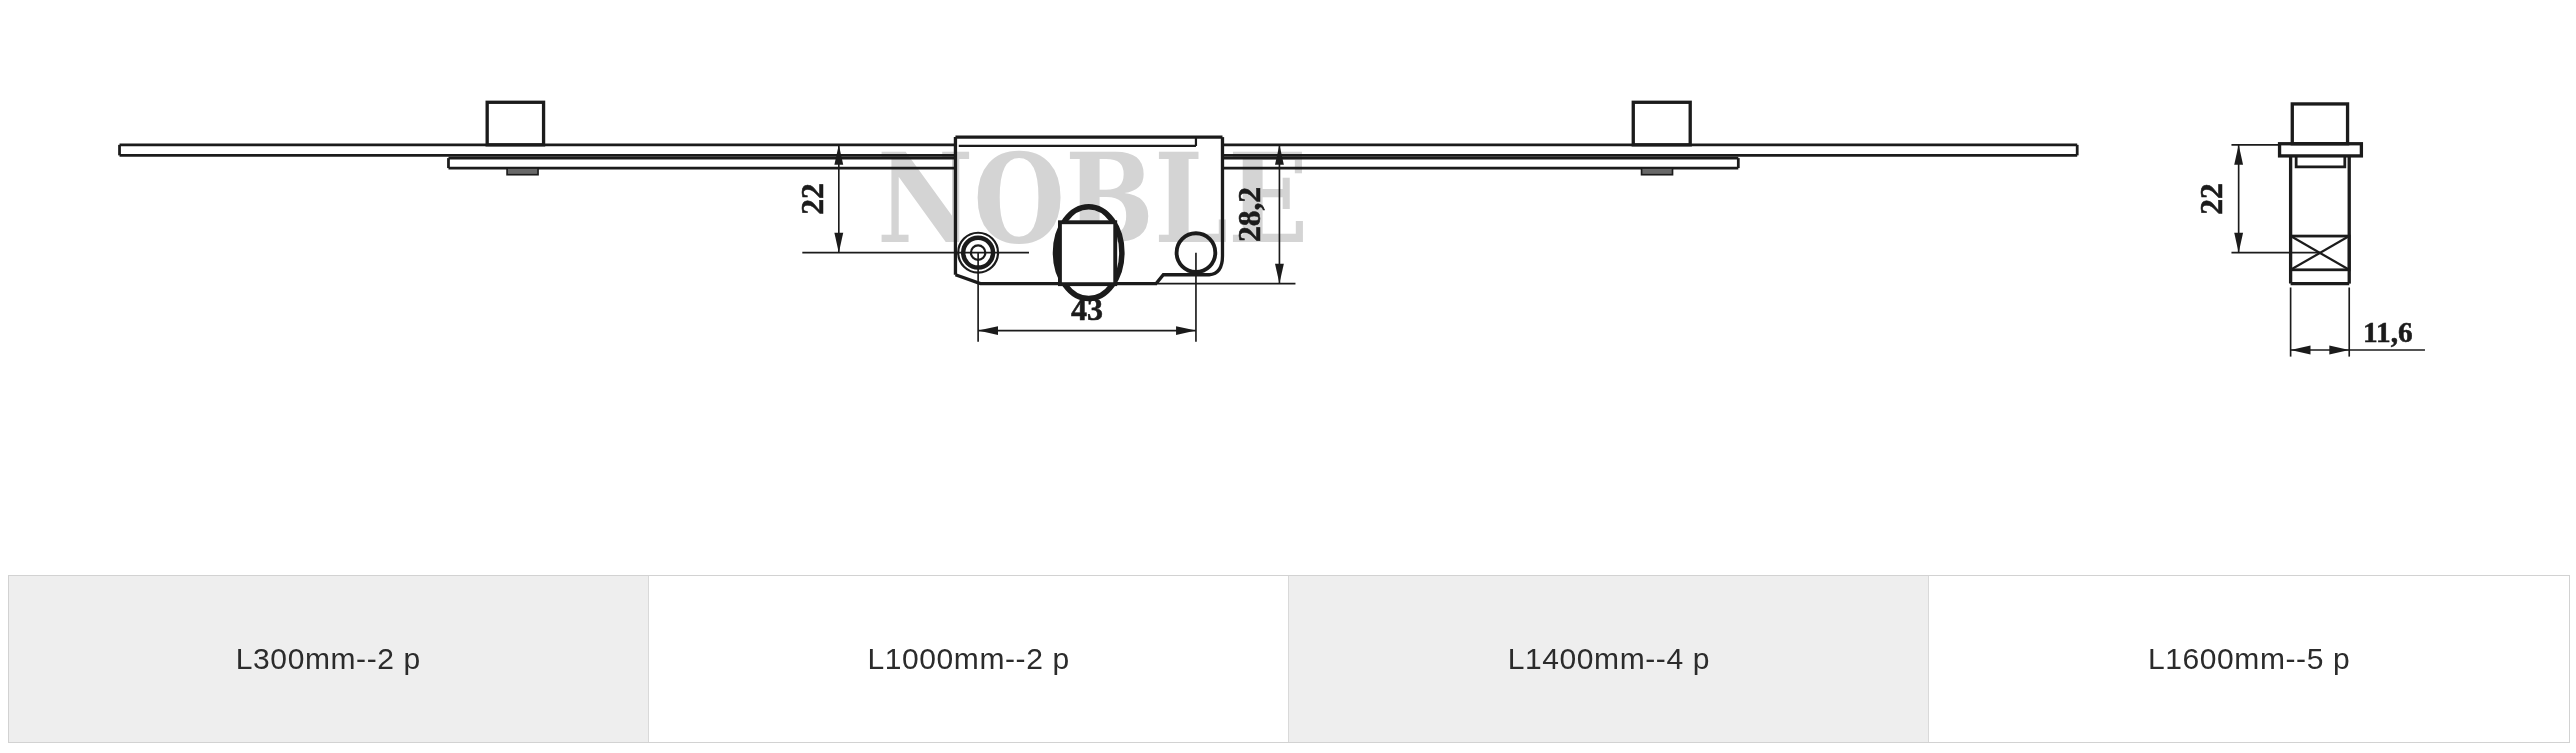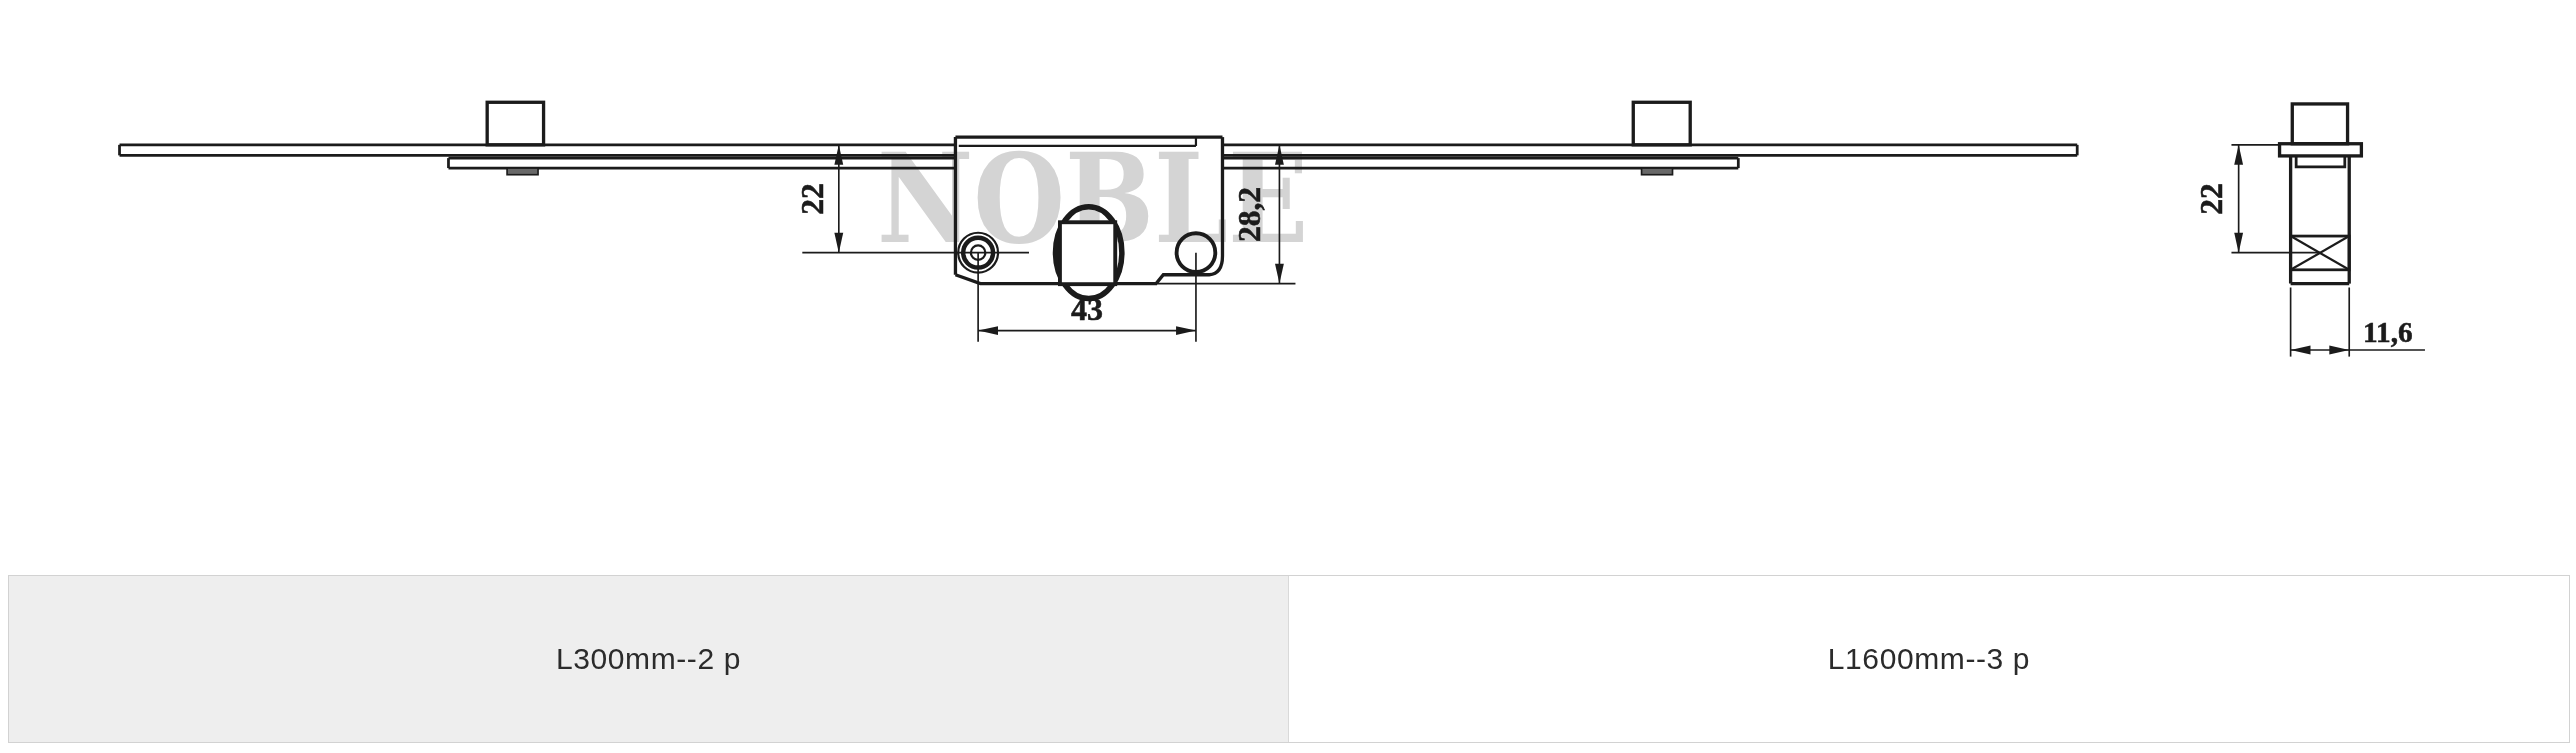--- a/index.html
+++ b/index.html
@@ -153,16 +153,22 @@
     <text class="dim" x="4018" y="360" font-size="57" text-anchor="middle" transform="rotate(-90 4018 360)">22</text>
   </g>
 </svg>
 </div>
 
 <div class="size-table">
   <div class="size-cell">
       <span>L300mm--2 p</span>
     </div>
   <div class="size-cell">
-      <span>L1600mm--3 p</span>
+      <span>L1000mm--2 p</span>
+    </div>
+  <div class="size-cell">
+      <span>L1400mm--4 p</span>
+    </div>
+  <div class="size-cell">
+      <span>L1600mm--5 p</span>
     </div>
 </div>
 
 
 </body></html>

